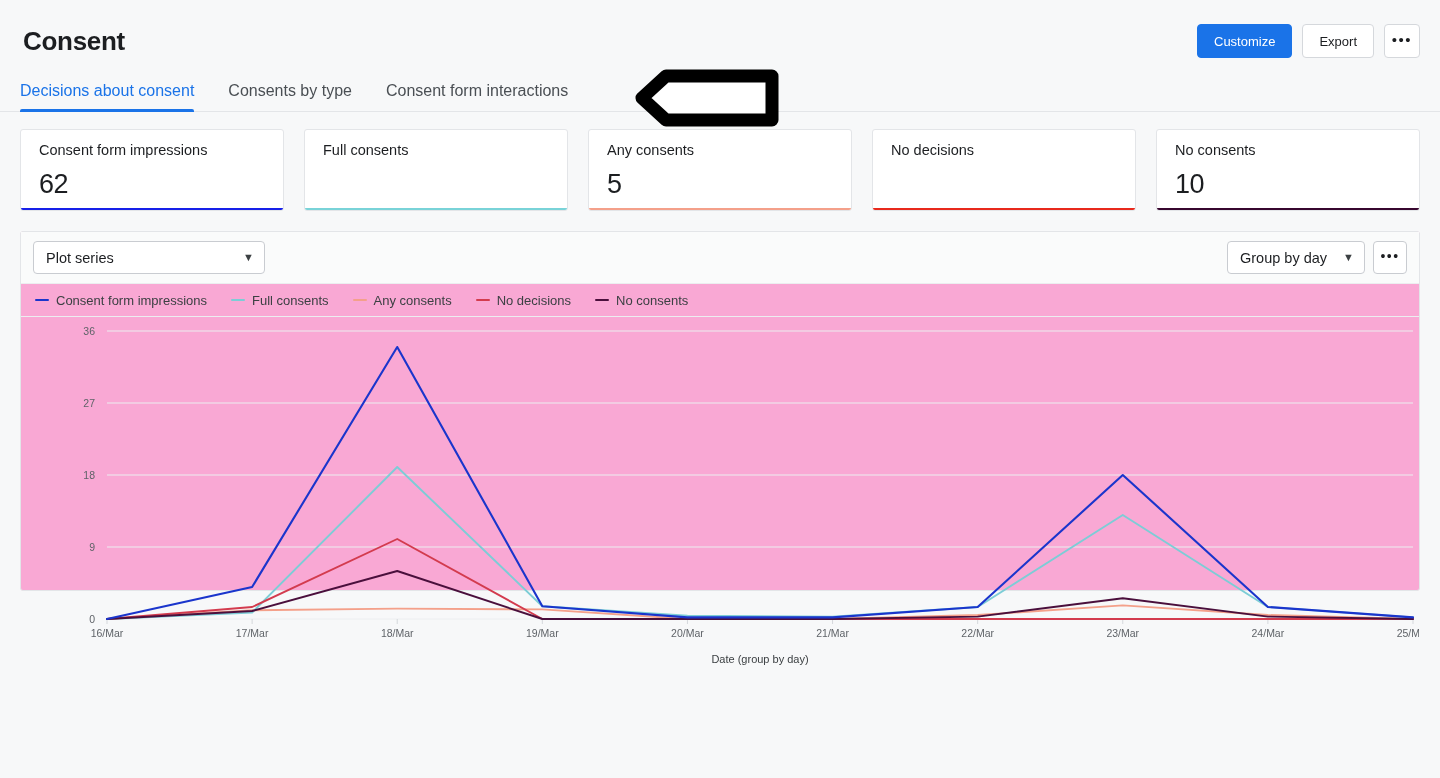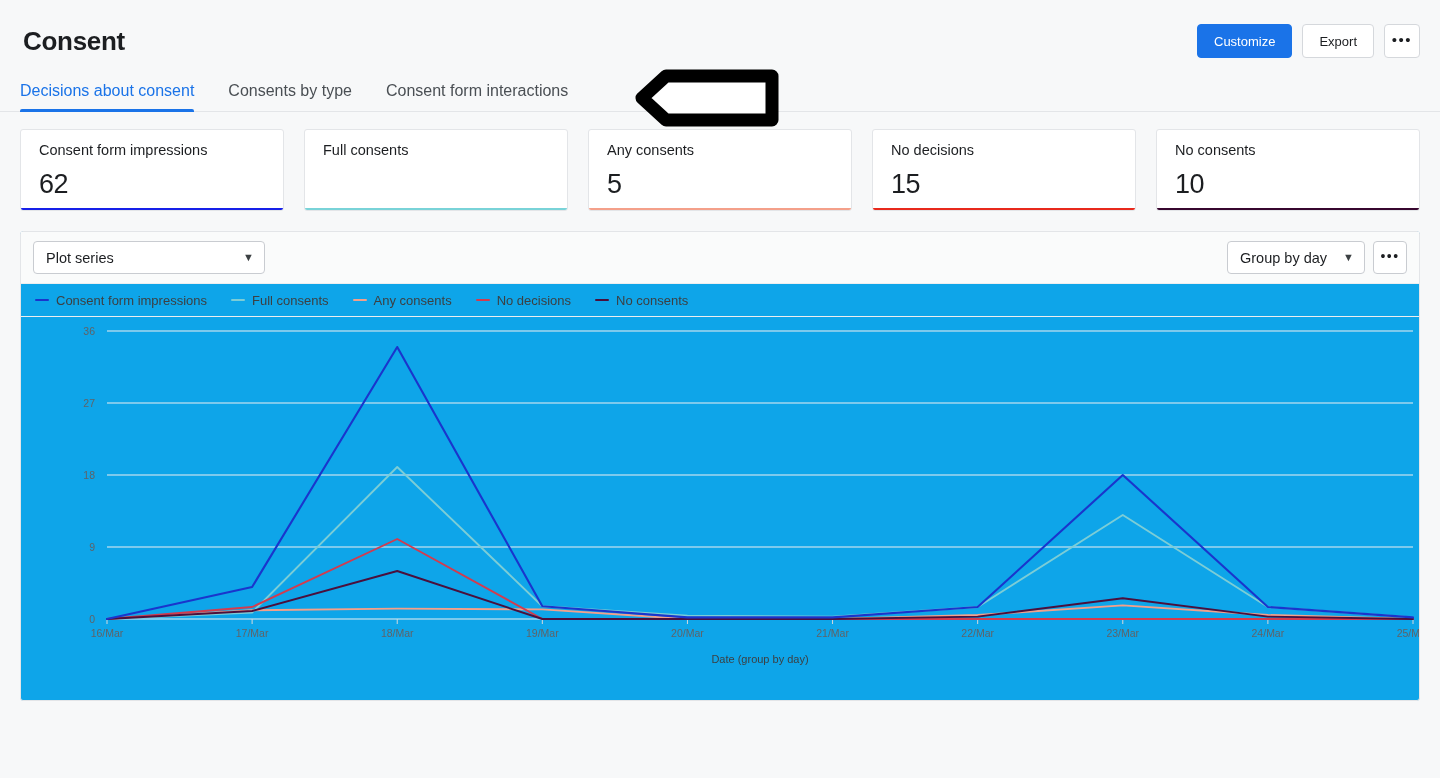--- a/index.html
+++ b/index.html
@@ -137,24 +137,24 @@
   }
   .kpi-accent {
     position: absolute;
     left: 0; right: 0; bottom: 0;
     height: 2px;
   }
 
   
   .chart-panel {
     margin: 20px 20px 0 20px;
-    background: #0ea5e9;
+    background: #f9a8d4;
     border: 1px solid #e3e5e8;
     border-radius: 3px;
-    height: 470px;
+    height: 360px;
     display: flex;
     flex-direction: column;
   }
   .chart-toolbar {
     display: flex;
     align-items: center;
     justify-content: space-between;
     padding: 9px 12px;
     background: #fafbfb;
     border-bottom: 1px solid #eceef0;
@@ -274,21 +274,20 @@
     <div class="kpi-label">Full consents</div>
     <div class="kpi-accent" style="background: rgb(121, 211, 216);"></div>
   </div>
   <div class="kpi-card">
     <div class="kpi-label">Any consents</div>
     <div class="kpi-value">5</div>
     <div class="kpi-accent" style="background: rgb(244, 160, 138);"></div>
   </div>
   <div class="kpi-card">
     <div class="kpi-label">No decisions</div>
-    <div class="kpi-value">15</div>
     <div class="kpi-accent" style="background: rgb(232, 41, 28);"></div>
   </div>
   <div class="kpi-card">
     <div class="kpi-label">No consents</div>
     <div class="kpi-value">10</div>
     <div class="kpi-accent" style="background: rgb(55, 7, 47);"></div>
   </div>
 </div>
 
 <div class="chart-panel">

